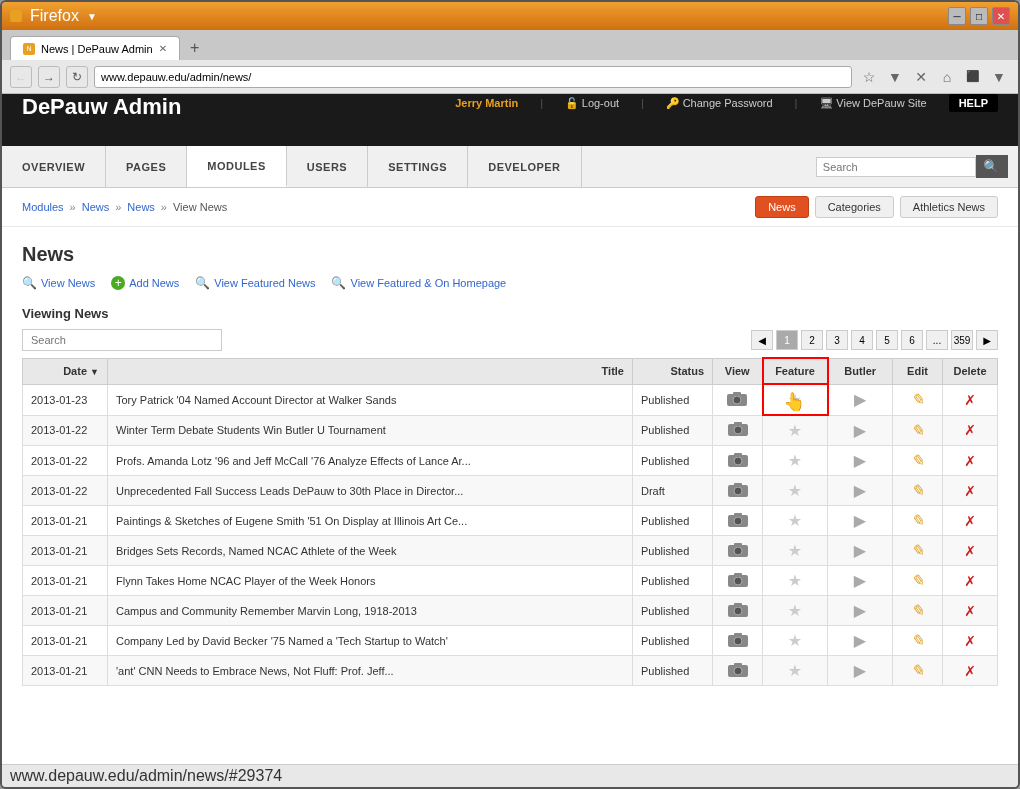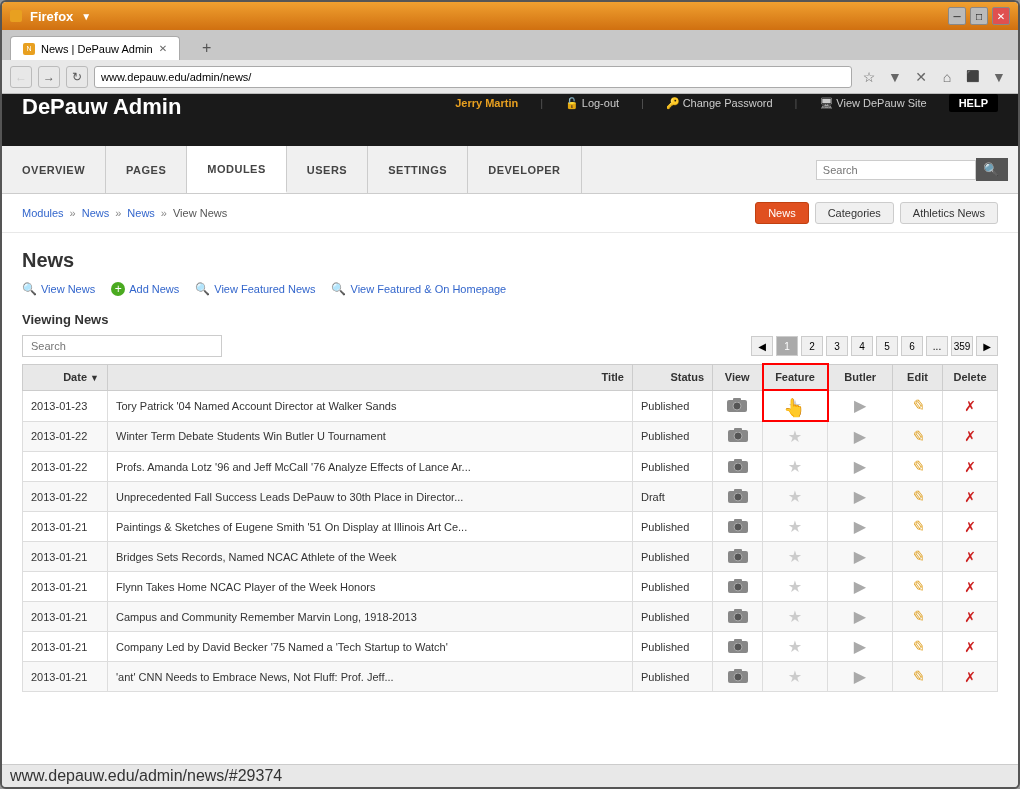--- a/index.html
+++ b/index.html
@@ -6,21 +6,21 @@
     body { font-family: Arial, sans-serif; font-size: 12px; background: #999; overflow: hidden; }
 
     
     .browser-window { width: 1020px; height: 789px; background: #d6d6d6; border: 2px solid #555; border-radius: 6px; overflow: hidden; display: flex; flex-direction: column; }
     .browser-titlebar { background: linear-gradient(to bottom, #f0a030, #d07010); height: 28px; display: flex; align-items: center; padding: 0 8px; gap: 8px; border-radius: 4px 4px 0 0; }
     .browser-controls { display: flex; gap: 4px; margin-left: auto; }
     .browser-btn { width: 18px; height: 18px; border-radius: 2px; border: 1px solid #888; display: flex; align-items: center; justify-content: center; font-size: 10px; cursor: pointer; background: #bbb; }
     .browser-btn.close { background: #e05050; color: white; }
     
     
-    .tab-bar { background: #c8c8c8; height: 30px; display: flex; align-items: flex-end; padding: 0 8px; gap: 14px; }
+    .tab-bar { background: #c8c8c8; height: 30px; display: flex; align-items: flex-end; padding: 0 8px; gap: 2px; }
     .browser-tab { background: white; border: 1px solid #aaa; border-bottom: none; border-radius: 4px 4px 0 0; padding: 4px 12px; font-size: 11px; display: flex; align-items: center; gap: 6px; height: 24px; }
     .tab-favicon { width: 12px; height: 12px; background: #e8a020; border-radius: 2px; }
     .tab-close { color: #666; cursor: pointer; font-size: 10px; }
     .new-tab-btn { background: none; border: none; padding: 4px 8px; cursor: pointer; font-size: 16px; color: #555; line-height: 1; }
 
     
     .address-bar { background: #e8e8e8; height: 34px; display: flex; align-items: center; padding: 0 8px; gap: 6px; border-bottom: 1px solid #bbb; }
     .nav-btn { background: none; border: 1px solid #bbb; border-radius: 3px; width: 22px; height: 22px; display: flex; align-items: center; justify-content: center; cursor: pointer; color: #555; font-size: 12px; }
     .nav-btn.disabled { color: #ccc; }
     .url-input { flex: 1; height: 22px; border: 1px solid #aaa; border-radius: 3px; padding: 0 6px; font-size: 11px; background: white; }
@@ -33,21 +33,21 @@
     
     .app-header { background: #1a1a1a; color: white; padding: 0 20px; height: 52px; display: flex; align-items: flex-start; }
     .app-logo { font-size: 22px; font-weight: bold; color: white; flex: 1; }
     .header-actions { display: flex; align-items: center; gap: 22px; font-size: 11px; }
     .header-user { color: #e8a020; font-weight: bold; }
     .header-sep { color: #555; }
     .header-link { color: #ccc; display: flex; align-items: center; gap: 3px; cursor: pointer; }
     .help-btn { background: #000000; color: white; font-weight: bold; padding: 3px 10px; border-radius: 2px; cursor: pointer; }
 
     
-    .nav-bar { background: #f0f0f0; border-bottom: 1px solid #ccc; display: flex; align-items: center; height: 48px; }
+    .nav-bar { background: #f0f0f0; border-bottom: 1px solid #ccc; display: flex; align-items: center; height: 42px; }
     .nav-tabs { display: flex; height: 100%; }
     .nav-tab { padding: 0 20px; border-right: 1px solid #ccc; display: flex; align-items: center; font-size: 11px; font-weight: bold; color: #444; cursor: pointer; height: 100%; text-transform: uppercase; letter-spacing: 0.5px; }
     .nav-tab.active { background: white; border-bottom: 2px solid white; }
     .nav-search { margin-left: auto; display: flex; align-items: center; padding-right: 10px; }
     .nav-search input { border: 1px solid #ccc; padding: 3px 6px; font-size: 11px; width: 160px; }
     .nav-search-btn { background: #555; color: white; border: none; padding: 4px 8px; cursor: pointer; font-size: 12px; }
 
     
     .breadcrumb-bar { padding: 8px 20px; display: flex; align-items: center; gap: 6px; font-size: 11px; color: #555; border-bottom: 1px solid #e8e8e8; justify-content: space-between; }
     .breadcrumb-left { display: flex; align-items: center; gap: 6px; }
@@ -96,21 +96,21 @@
     .status-draft { color: #888; }
     .status-published { color: #333; }
   </style>
 </head>
 <body>
 
 <div class="browser-window">
 
   <div class="browser-titlebar">
     <div class="tab-favicon"></div>
-    <span style="color:white;font-weight:bold;font-size:13px;">Firefox</span>
+    <span style="color:white;font-weight:normal;font-size:16px;">Firefox</span>
     <span style="color:white;font-size:10px;cursor:pointer;">▼</span>
     <div class="browser-controls">
       <div class="browser-btn">─</div>
       <div class="browser-btn">□</div>
       <div class="browser-btn close">✕</div>
     </div>
   </div>
 
   <div class="tab-bar">
     <div class="browser-tab">

